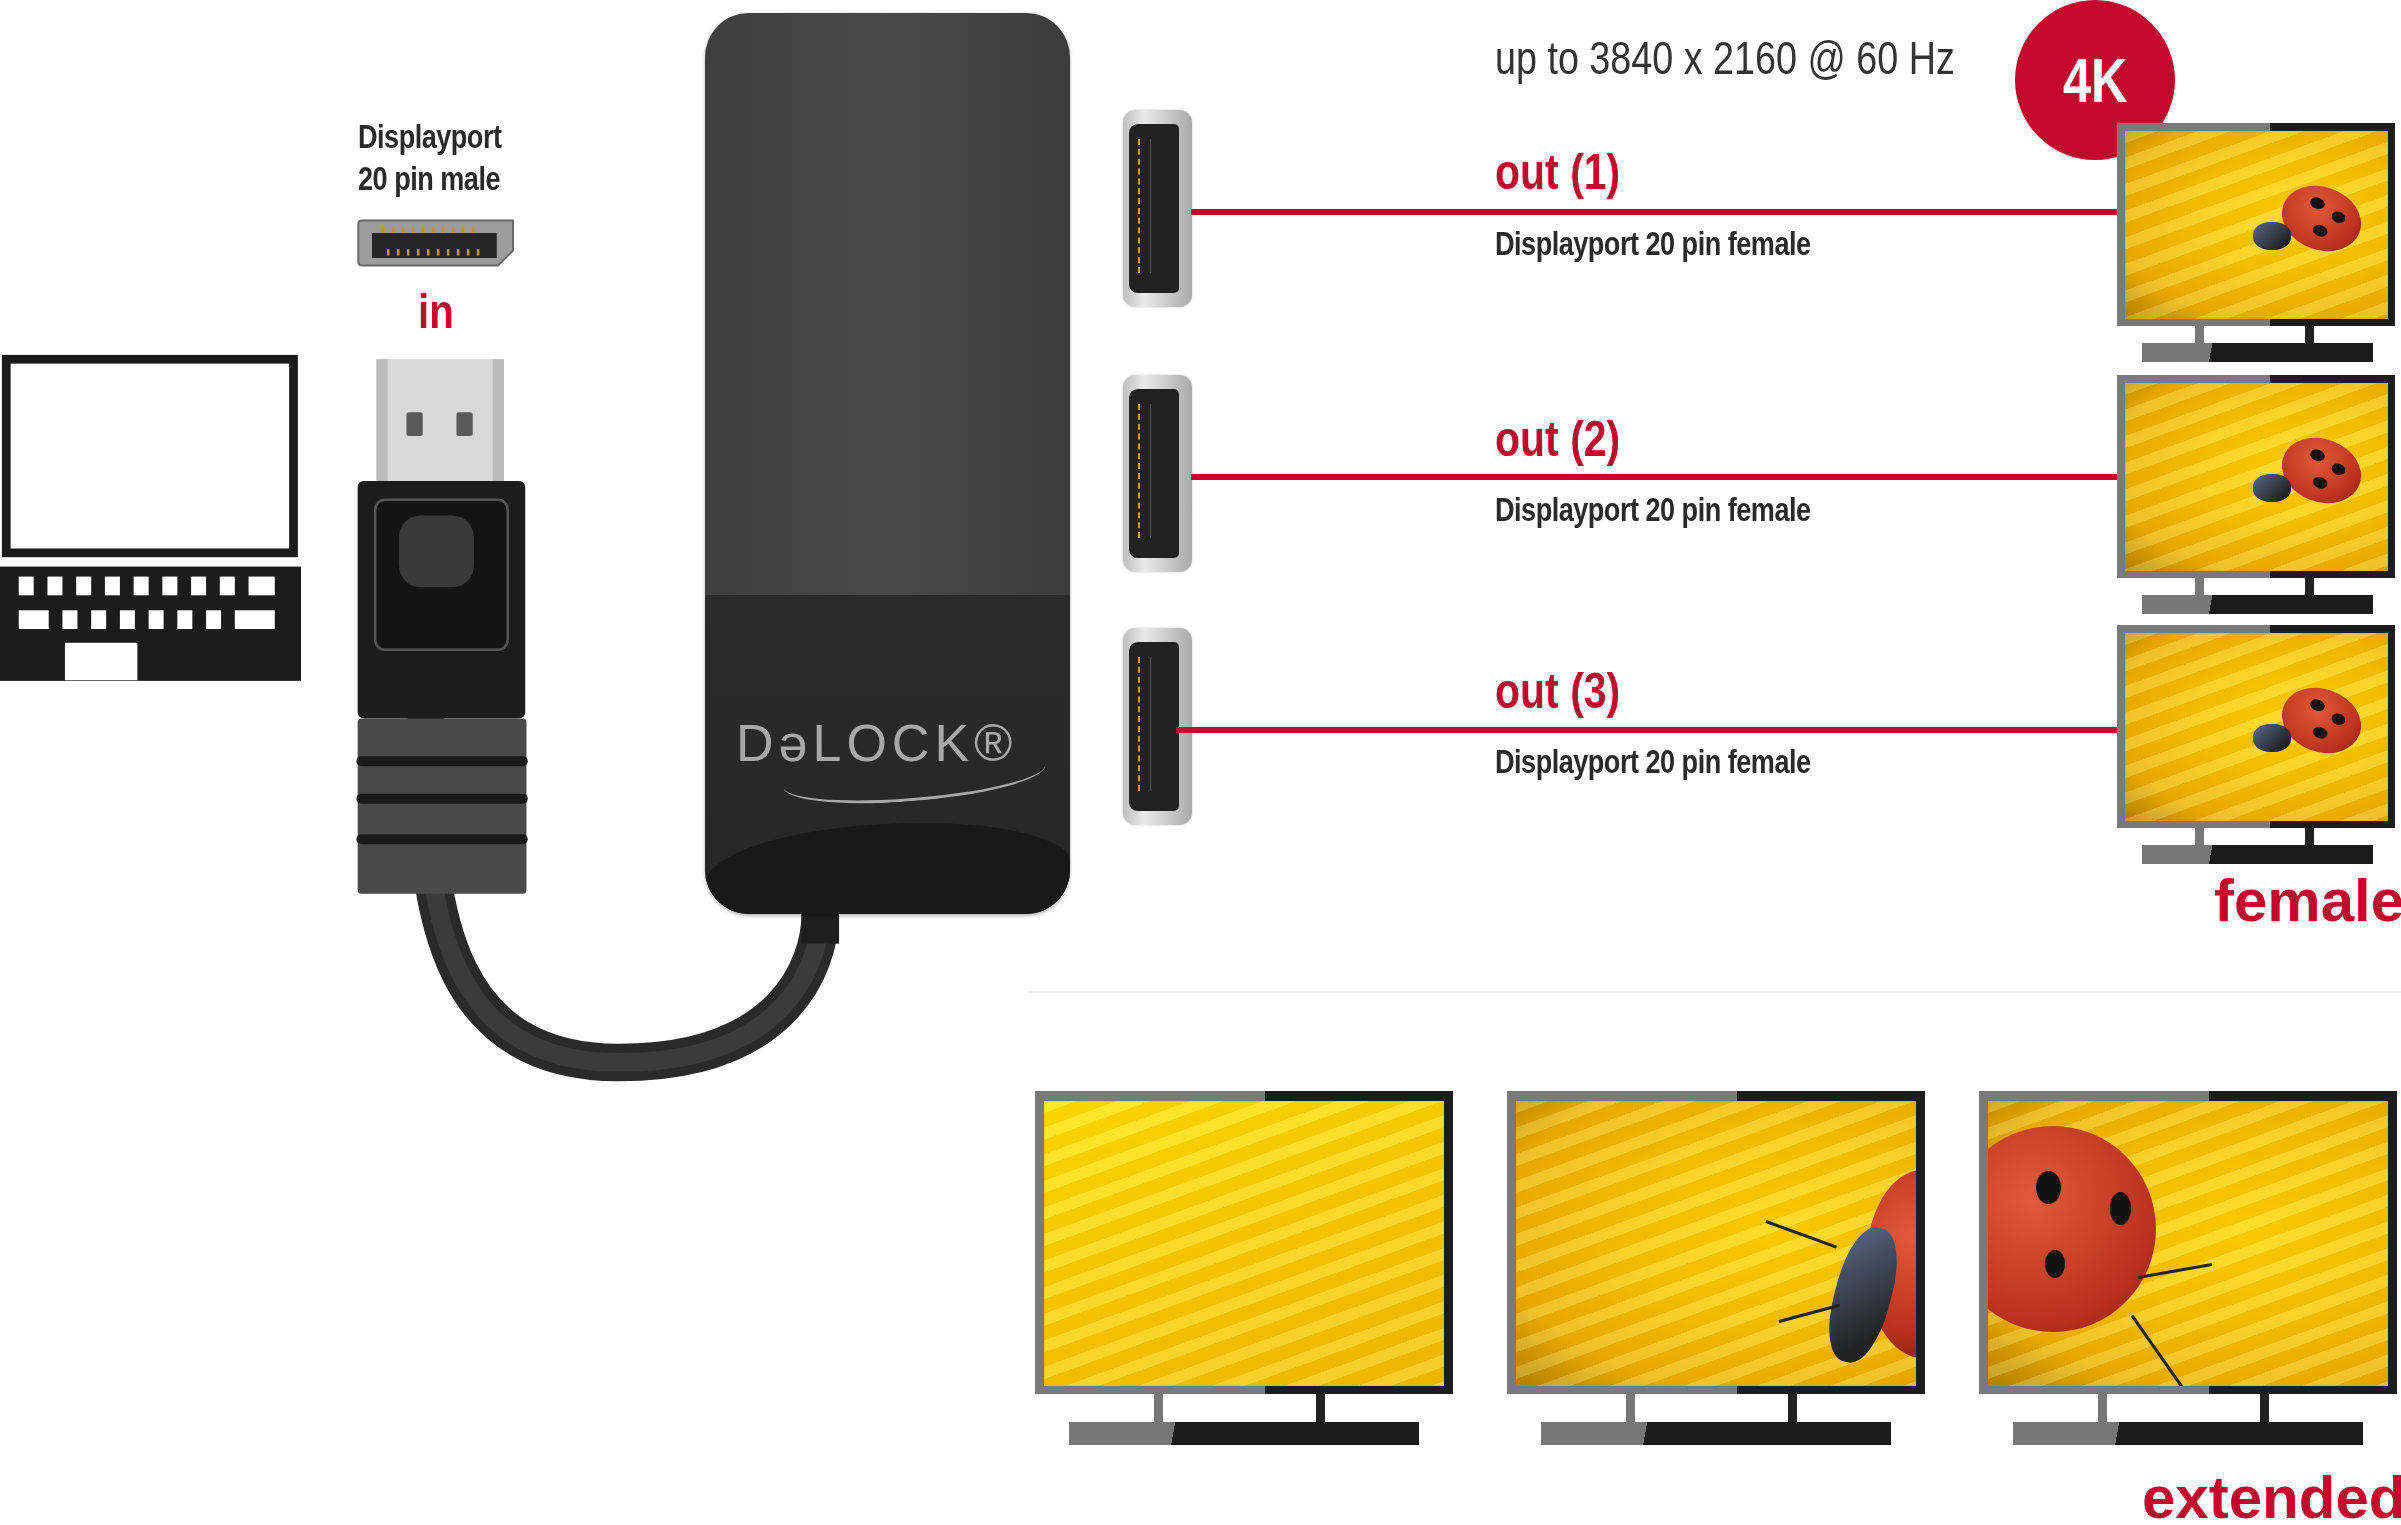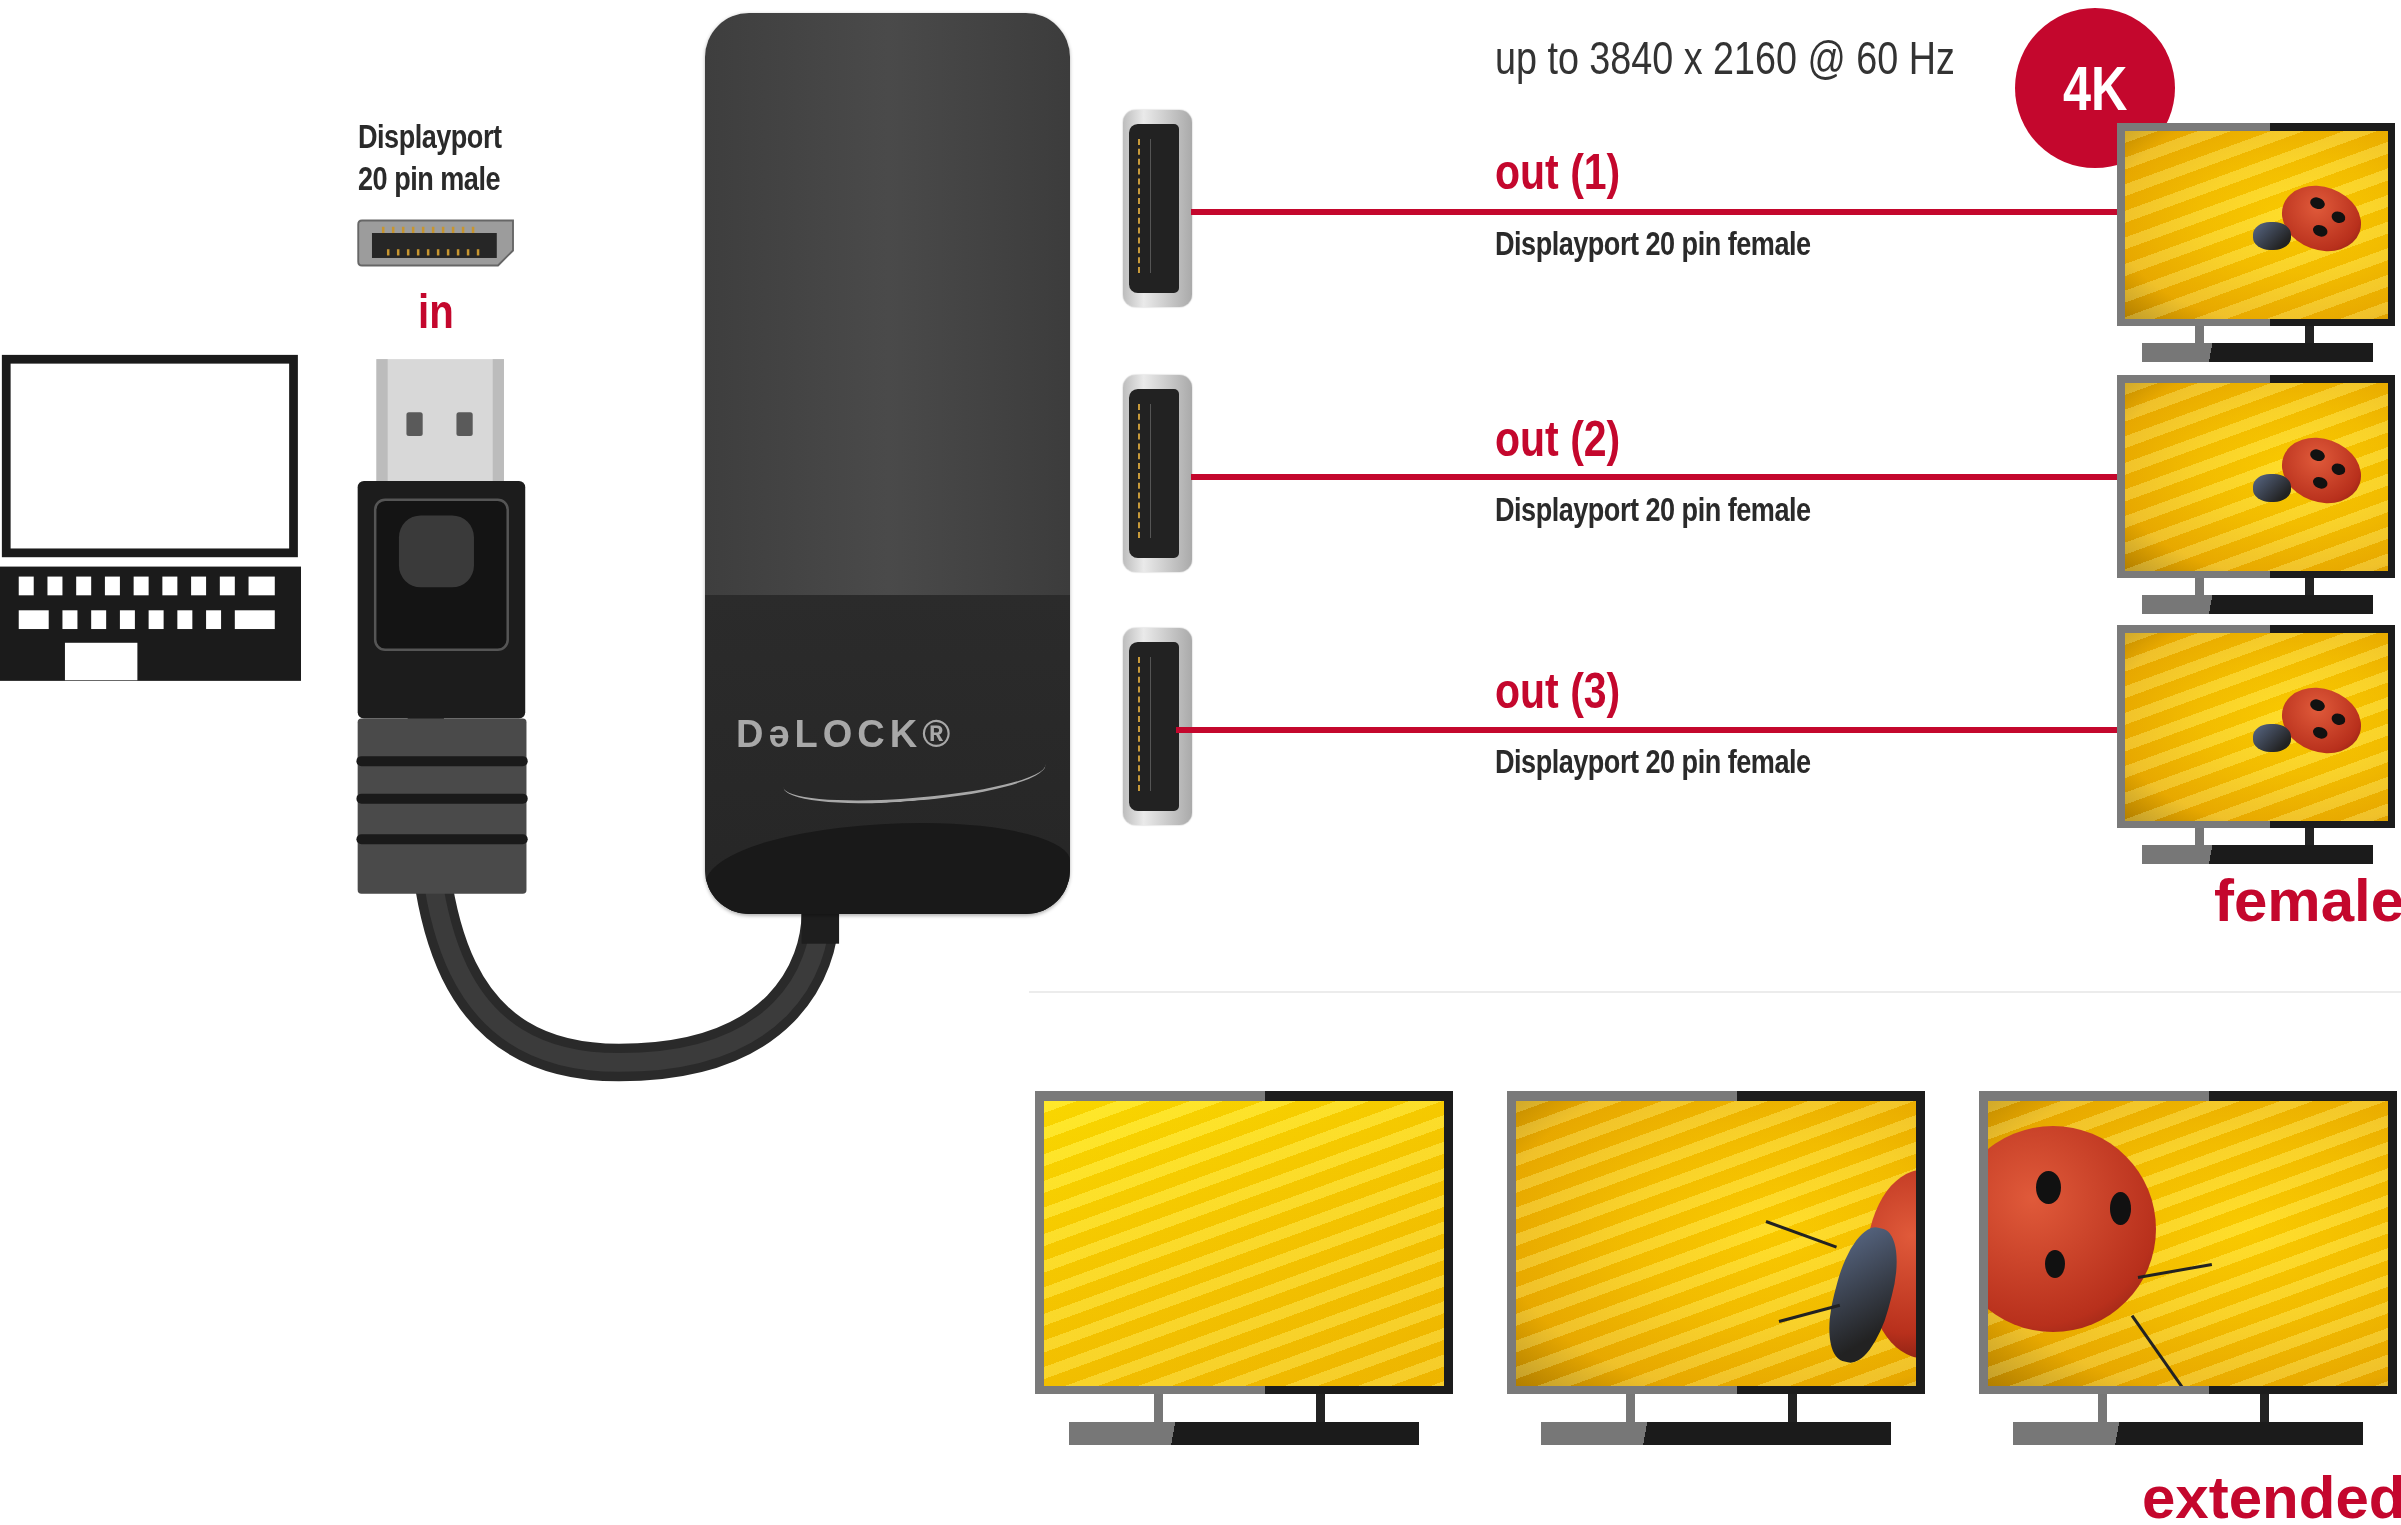--- a/index.html
+++ b/index.html
@@ -29,21 +29,21 @@
   .stand-post{position:absolute;width:8.8px;}
   .stand-base{position:absolute;height:19px;background:linear-gradient(100deg,#777 0,#777 30%,#1b1b1b 30%);}
   .badge{left:2015px;top:0;width:160px;height:160px;border-radius:50%;background:#c4072d;color:#fff;display:flex;align-items:center;justify-content:center;font-weight:bold;font-size:63px;}
   .badge span{display:inline-block;transform:scaleX(0.8);}
 </style>
 </head>
 <body>
 
 <div class="abs" style="left:1495px;top:31px;font-size:46px;color:#333;transform:scaleX(0.82);transform-origin:left top;white-space:nowrap;">up to 3840 x 2160 @ 60 Hz</div>
 
-<div class="abs badge" style="left:2015px;top:8px;">
+<div class="abs badge" style="left:2015px;top:0px;">
   <span>4K</span>
 </div>
 
 <div class="abs dark-label" style="left:358px;top:118px;">Displayport</div>
 <div class="abs dark-label" style="left:358px;top:160px;">20 pin male</div>
 
 <div class="abs" style="left:357px;top:218px;width:161px;height:50px;">
   <svg width="161" height="50" viewBox="0 0 258 80">
     <path d="M8 4 H250 V52 L226 76 H8 Q2 76 2 70 V10 Q2 4 8 4 Z" fill="#9c9c9c" stroke="#666" stroke-width="3"></path>
     <rect x="24" y="24" width="200" height="40" fill="#262626"></rect>
@@ -124,21 +124,21 @@
     <rect x="10" y="700" width="274" height="16" rx="8" fill="#1a1a1a"></rect>
     <rect x="10" y="765" width="274" height="16" rx="8" fill="#1a1a1a"></rect>
   </svg>
 </div>
 
 <div class="abs hub">
   <div class="hub-lower"></div>
   <div class="hub-wave"></div>
   <div class="logo-swoosh"></div>
 </div>
-<div class="abs" style="left:736px;top:713px;font-size:38px;font-weight:bold;color:#a8a8a8;letter-spacing:5px;white-space:nowrap;">DəLOCK®</div>
+<div class="abs" style="left:736px;top:713px;font-size:52px;font-weight:normal;color:#a8a8a8;letter-spacing:5px;white-space:nowrap;">DəLOCK®</div>
 
 <div class="abs port-f" style="left:1123px;top:110px;">
   <div class="inner"></div>
     <div class="pins"></div>
 </div>
 <div class="abs port-f" style="left:1123px;top:375px;">
   <div class="inner"></div>
     <div class="pins"></div>
 </div>
 <div class="abs port-f" style="left:1123px;top:628px;">

